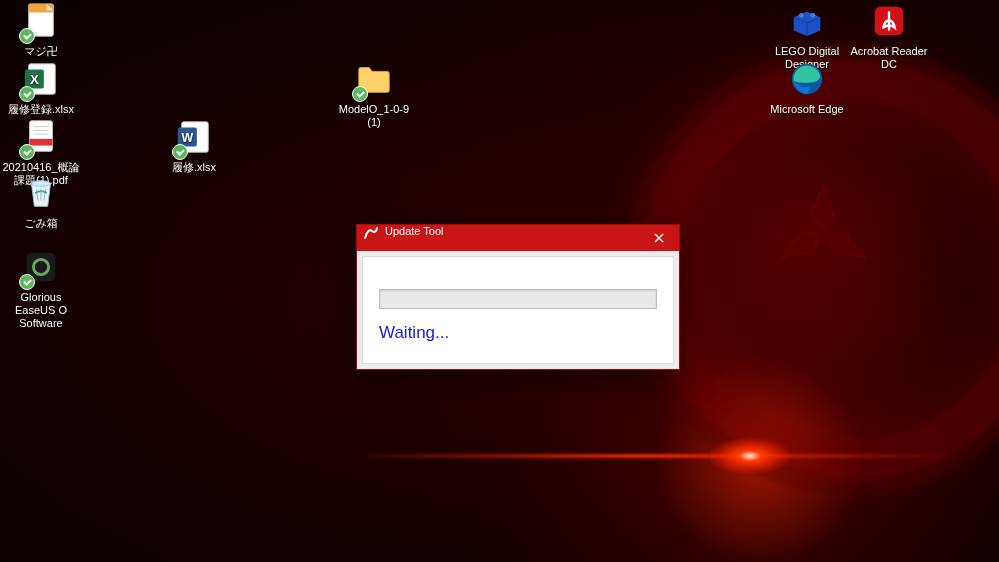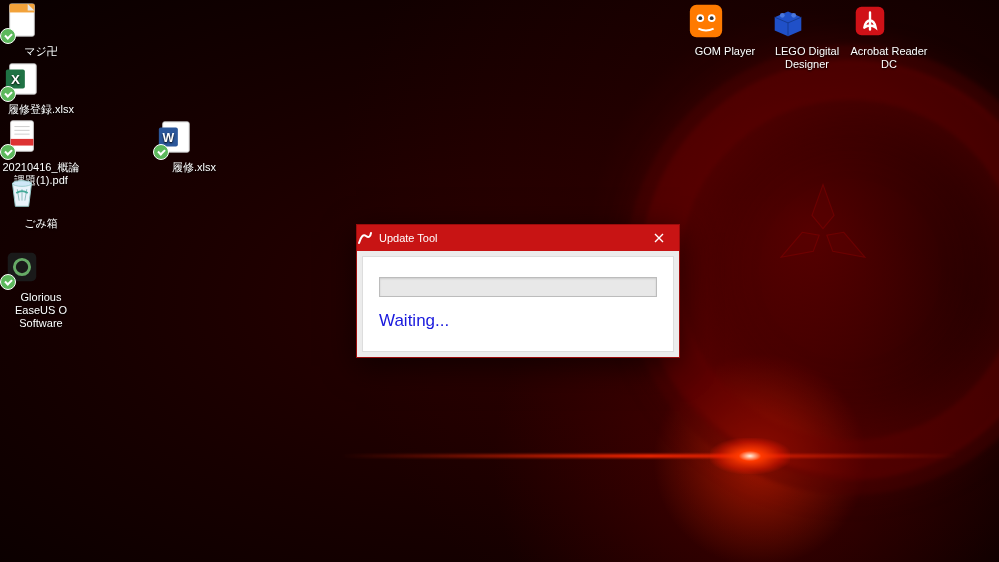--- a/index.html
+++ b/index.html
@@ -38,21 +38,21 @@
   }
   .emblem{
     position:absolute;left:768px;top:178px;width:110px;height:110px;
     opacity:.55;
   }
   .emblem svg{width:100%;height:100%;}
 
   
   .desktop-icons{position:absolute;inset:0;}
   .di{
-    position:absolute;width:78px;display:flex;flex-direction:column;
+    position:absolute;width:78px;display:flex;flex-direction:column;align-items:center;
     text-align:center;color:#fff;font-size:11px;line-height:13px;
     cursor:pointer;
     text-shadow:0 1px 2px #000;
   }
   .di .ic{
     width:40px;height:40px;display:flex;align-items:center;justify-content:center;
     margin-bottom:3px;position:relative;
   }
   .di .ic svg{width:38px;height:38px;}
   .badge-check{
@@ -64,33 +64,34 @@
 
   
   .window{
     position:absolute;left:356px;top:224px;width:322px;
     background:#ececec;
     box-shadow:0 8px 30px rgba(0,0,0,.6);
     border:1px solid #9c0c0c;
   }
   .titlebar{
     height:26px;background:#c81414;color:#fff;
-    display:flex;align-items:center;font-size:11px;
+    display:flex;align-items:flex-start;font-size:11px;
+    padding-left:6px;
     user-select:none;
   }
   .titlebar .app-ic{width:16px;height:16px;margin-right:6px;}
   .titlebar .title{flex:1;}
   .titlebar .close{
     width:40px;height:26px;display:flex;align-items:center;justify-content:center;
     cursor:pointer;
   }
   .titlebar .close svg{width:10px;height:10px;}
   .client{
     background:#fff;margin:5px;border:1px solid #ddd;
-    padding:18px 14px 20px 14px;
+    padding:30px 14px 20px 14px;
   }
   .progress{
     height:18px;border:1px solid #bcbcbc;background:#e8e8e8;
     box-shadow:inset 0 1px 2px rgba(0,0,0,.12);
     margin:2px 2px 14px 2px;
   }
   .status{
     color:#1818dd;font-size:17px;font-family:"Segoe UI",sans-serif;
     margin-left:2px;
   }
@@ -181,34 +182,30 @@
         <span><svg viewBox="0 0 40 40">
             <rect x="7" y="4" width="28" height="32" rx="2" fill="#fff" stroke="#bbb"></rect>
             <rect x="3" y="10" width="20" height="20" rx="2" fill="#2b579a"></rect>
             <text x="13" y="25" font-size="13" font-weight="bold" fill="#fff" text-anchor="middle">W</text>
           </svg></span>
         <span class="badge-check"></span>
       </div>
     <span>履修.xlsx</span>
   </div>
 
-
-  <div class="di" style="left:686px;top:2px">
-    <div class="ic">
-        <span><svg viewBox="0 0 40 40">
-            <rect x="3" y="3" width="34" height="34" rx="7" fill="#ff7a00"></rect>
-            <circle cx="14" cy="17" r="4" fill="#fff"></circle>
-            <circle cx="26" cy="17" r="4" fill="#fff"></circle>
-            <circle cx="14" cy="17" r="2" fill="#333"></circle>
-            <circle cx="26" cy="17" r="2" fill="#333"></circle>
-            <path d="M12 28 q8 4 16 0" stroke="#fff" stroke-width="2" fill="none"></path>
-          </svg></span>
-      </div>
-    <span>GOM Player</span>
-  </div>
+  <div class="di" style="left:335px;top:60px">
+    <div class="ic">
+        <span><svg viewBox="0 0 40 40">
+            <path d="M4 12 L4 32 Q4 34 6 34 L34 34 Q36 34 36 32 L36 14 Q36 12 34 12 L18 12 L15 8 L6 8 Q4 8 4 10 Z" fill="#ffd26b" stroke="#d8a93a"></path>
+          </svg></span>
+        <span class="badge-check"></span>
+      </div>
+    <span>ModelO_1-0-9 (1)</span>
+  </div>
+
   <div class="di" style="left:768px;top:2px">
     <div class="ic">
         <span><svg viewBox="0 0 40 40">
             <path d="M6 16 L20 10 L34 16 L34 30 L20 36 L6 30 Z" fill="#2050c8"></path>
             <path d="M6 16 L20 22 L34 16 M20 22 L20 36" stroke="#153a90" fill="none"></path>
             <circle cx="14" cy="14" r="2.5" fill="#4a78e0"></circle>
             <circle cx="26" cy="14" r="2.5" fill="#4a78e0"></circle>
           </svg></span>
       </div>
     <span>LEGO Digital Designer</span>
@@ -216,20 +213,30 @@
   <div class="di" style="left:850px;top:2px">
     <div class="ic">
         <span><svg viewBox="0 0 40 40">
             <rect x="5" y="5" width="30" height="30" rx="6" fill="#d01117"></rect>
             <path d="M14 27 c2 -10 10 -10 12 0 c-4 -3 -8 -3 -12 0 M20 11 c0 6 0 12 0 18" stroke="#fff" stroke-width="2.5" fill="none" stroke-linecap="round"></path>
           </svg></span>
       </div>
     <span>Acrobat Reader DC</span>
   </div>
 
+  <div class="di" style="left:768px;top:60px">
+    <div class="ic">
+        <span><svg viewBox="0 0 40 40">
+            <circle cx="20" cy="20" r="16" fill="#0c59a4"></circle>
+            <path d="M6 22 a14 14 0 0 1 28 -4 q-2 6 -12 6 q-12 0 -16 -2" fill="#33c3a3"></path>
+            <path d="M20 36 a16 16 0 0 1 -14 -14 q6 8 18 6" fill="#1073d6"></path>
+          </svg></span>
+      </div>
+    <span>Microsoft Edge</span>
+  </div>
 
 
 </div>
 
 <div class="window">
   <div class="titlebar">
     <span class="app-ic">
       <svg viewBox="0 0 16 16">
           <path d="M2 13 Q5 3 9 6 Q13 9 14 3" stroke="#fff" stroke-width="2" fill="none" stroke-linecap="round"></path>
         </svg>

